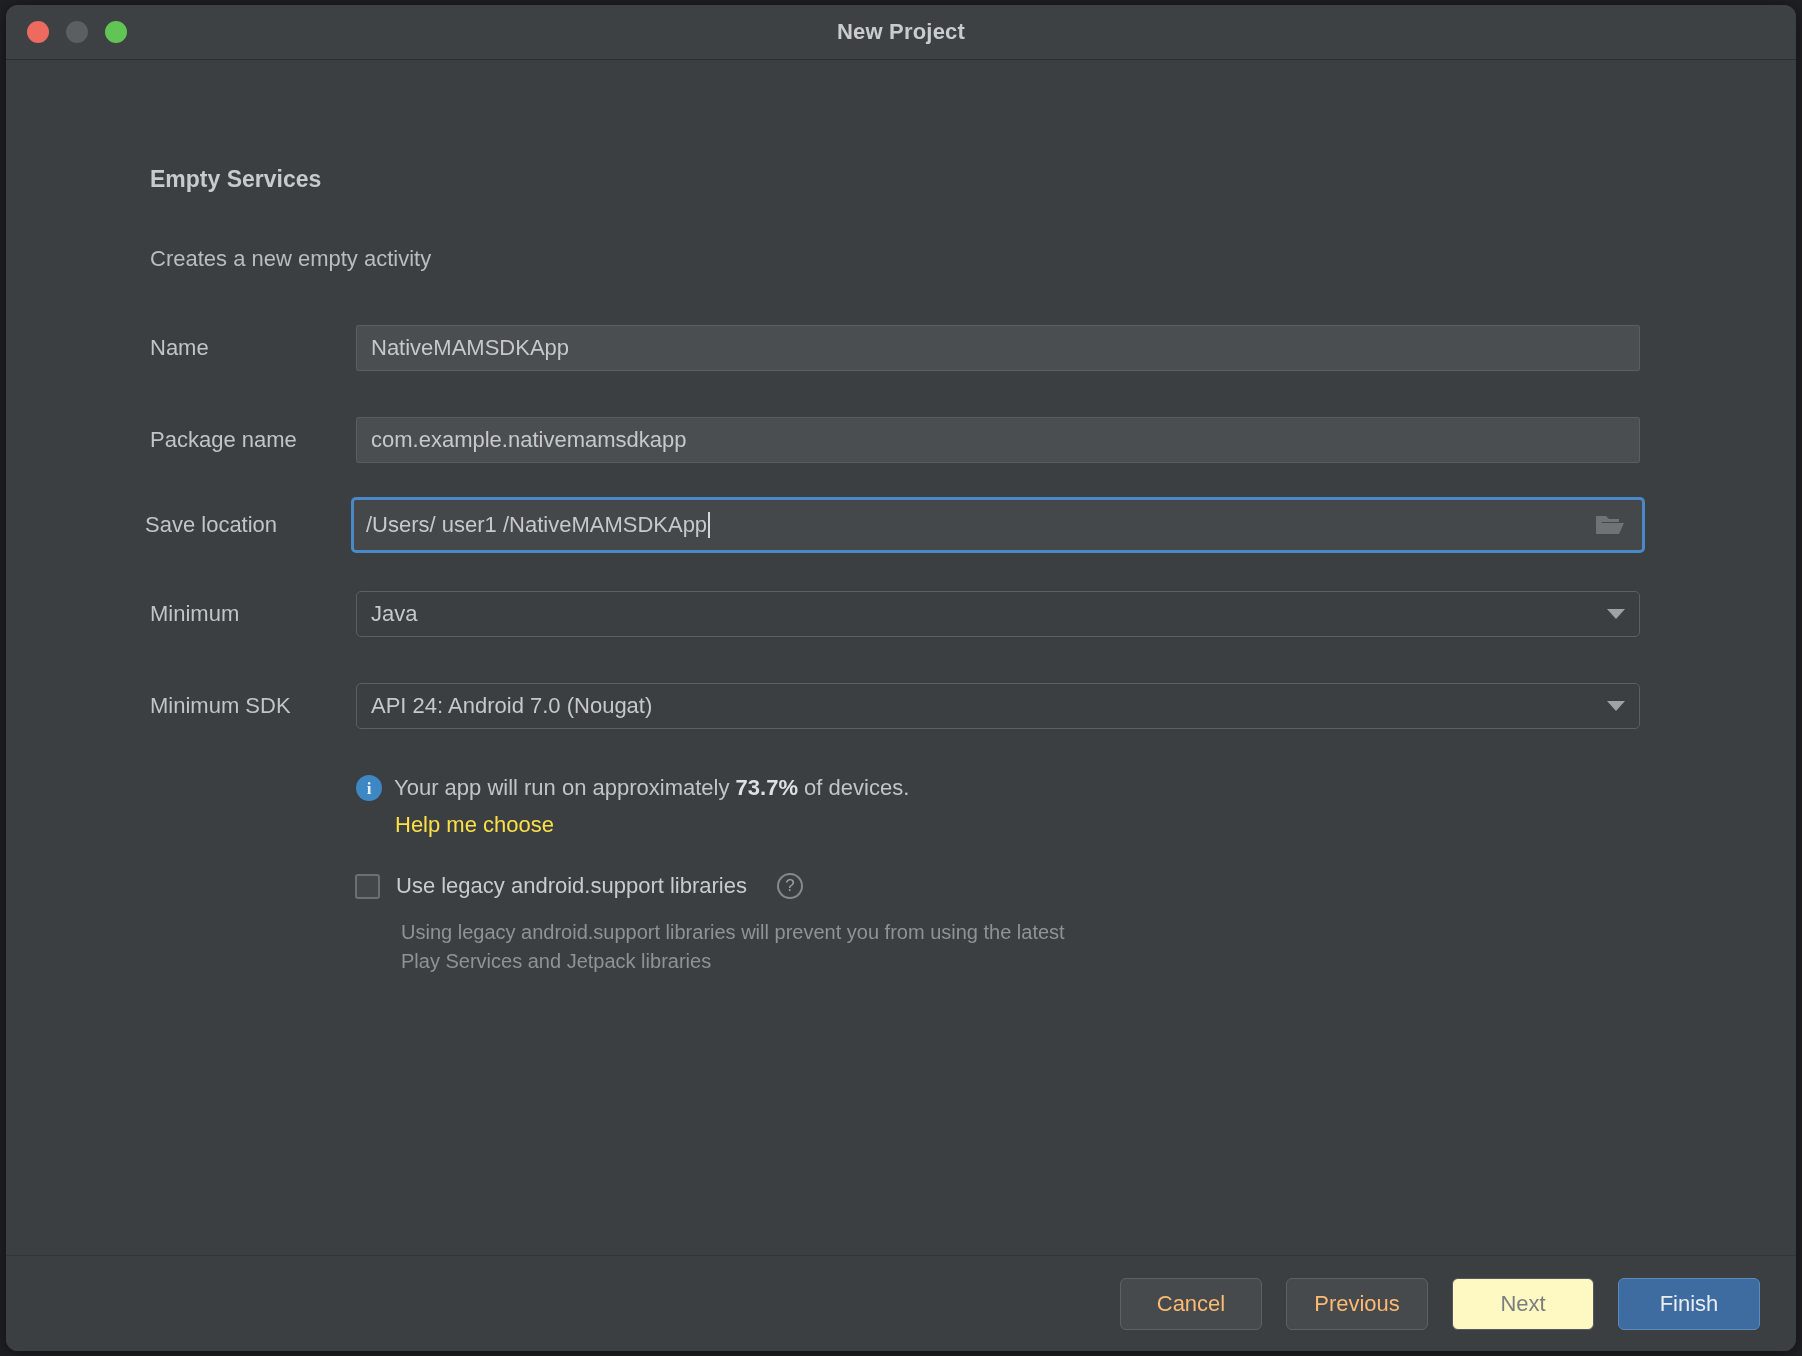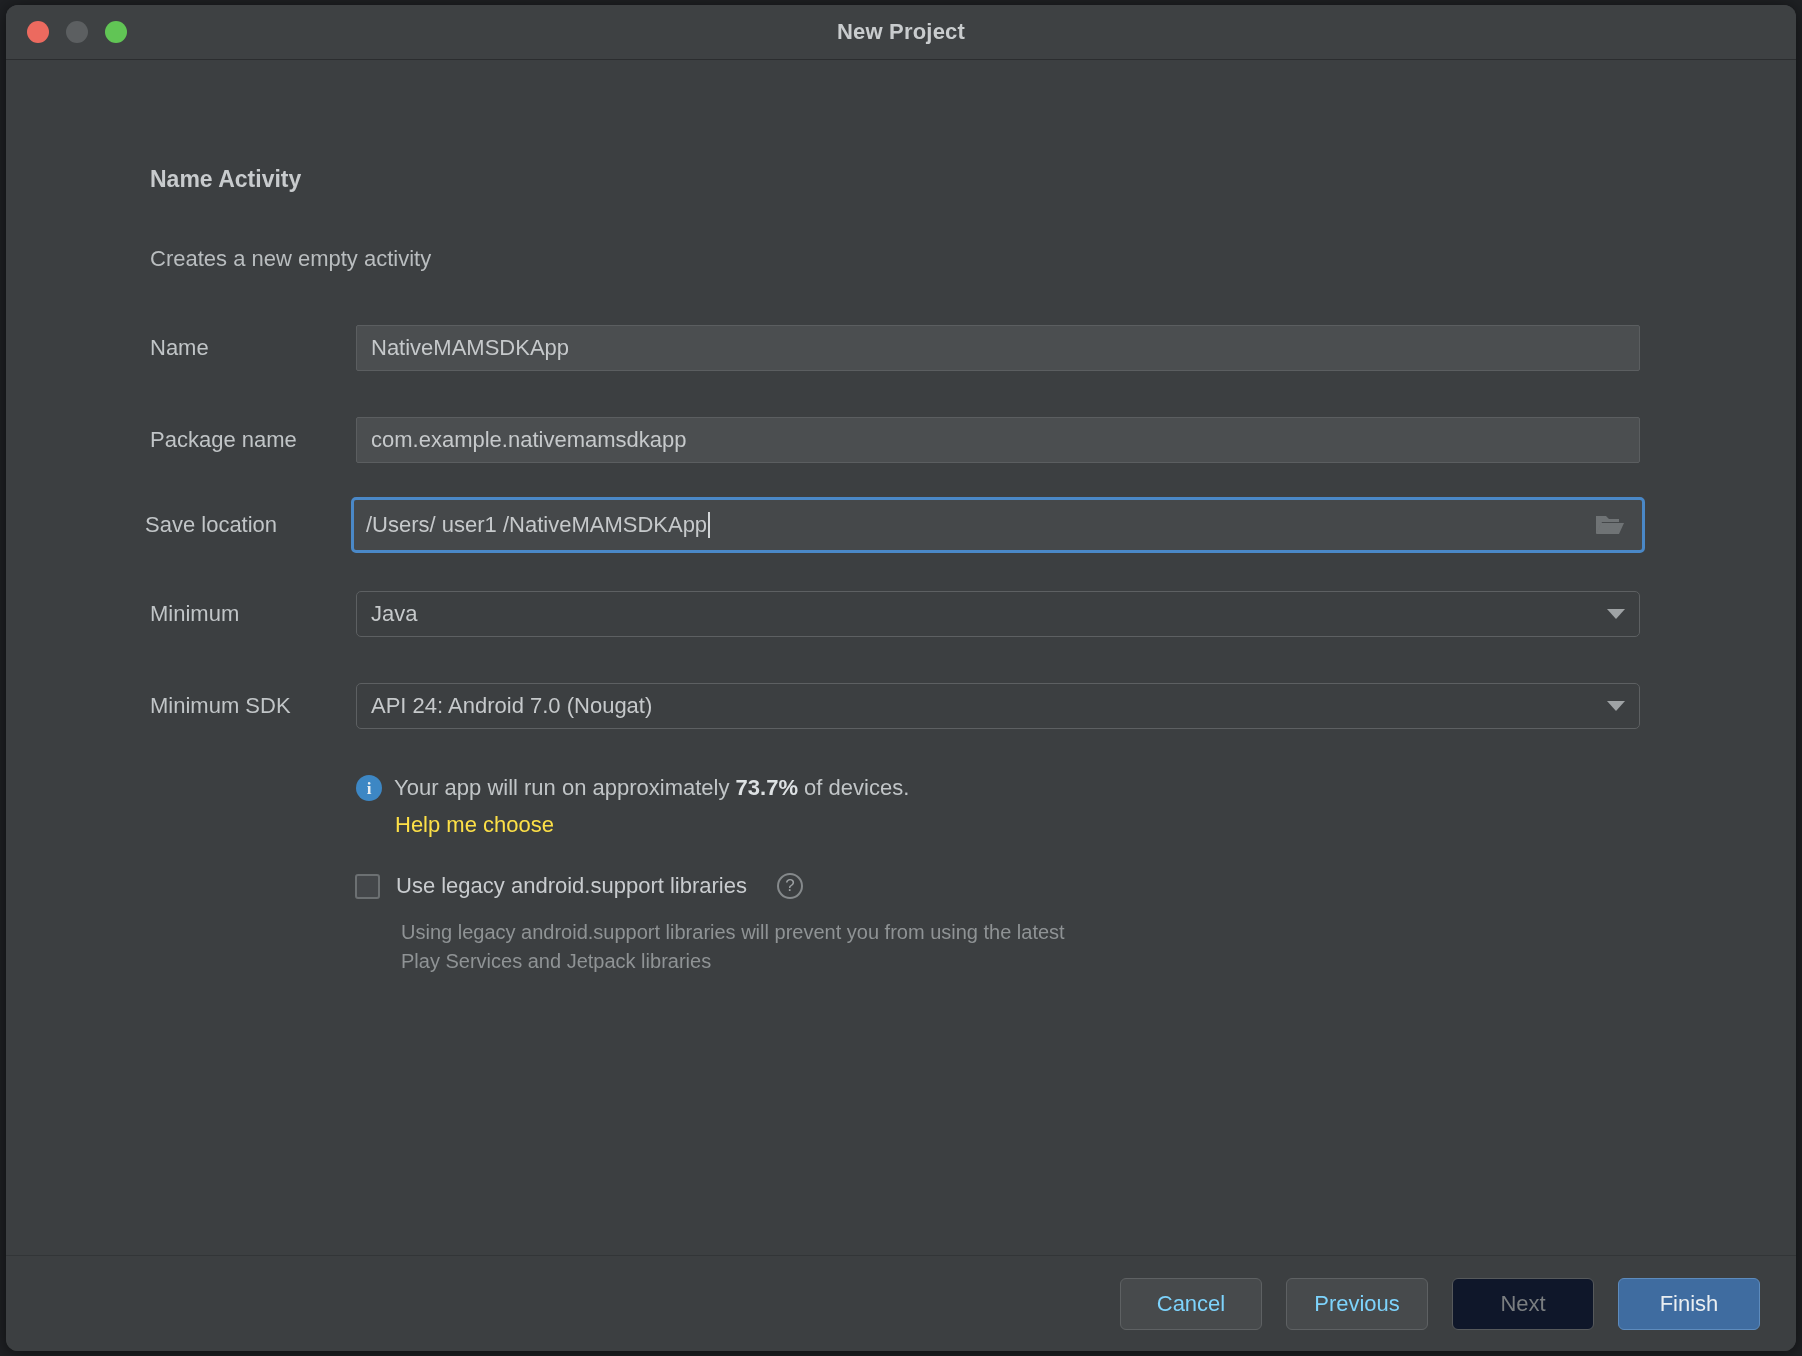--- a/index.html
+++ b/index.html
@@ -233,29 +233,29 @@
     justify-content: flex-end;
     padding-right: 36px;
     gap: 24px;
   }
   .btn {
     min-width: 142px;
     height: 52px;
     border-radius: 6px;
     border: 1px solid #5e6163;
     background: #474a4c;
-    color: #7dd3fc;
+    color: #fdba74;
     font-size: 22px;
     font-family: "Liberation Sans", sans-serif;
     display: flex; align-items: center; justify-content: center;
     padding: 0 20px;
     cursor: pointer;
   }
   .btn.disabled {
-    background: #0f172a;
+    background: #fef9c3;
     border-color: #56595b;
     color: #7a7e80;
     cursor: default;
   }
   .btn.primary {
     background: #3f6ca0;
     border: 1px solid #5d8bbd;
     color: #eaeef1;
   }
 </style>
@@ -268,21 +268,21 @@
     <div class="traffic">
       <div class="dot close"></div>
       <div class="dot min"></div>
       <div class="dot zoom"></div>
     </div>
     <div class="title">New Project</div>
   </div>
 
   <div class="content">
 
-    <div class="heading">Name Activity</div>
+    <div class="heading">Empty Services</div>
     <div class="subheading">Creates a new empty activity</div>
 
     <div class="row row-name">
       <div class="field-label">Name</div>
       <div class="textfield">
         <span class="val">NativeMAMSDKApp</span>
       </div>
     </div>
 
     <div class="row row-package">

